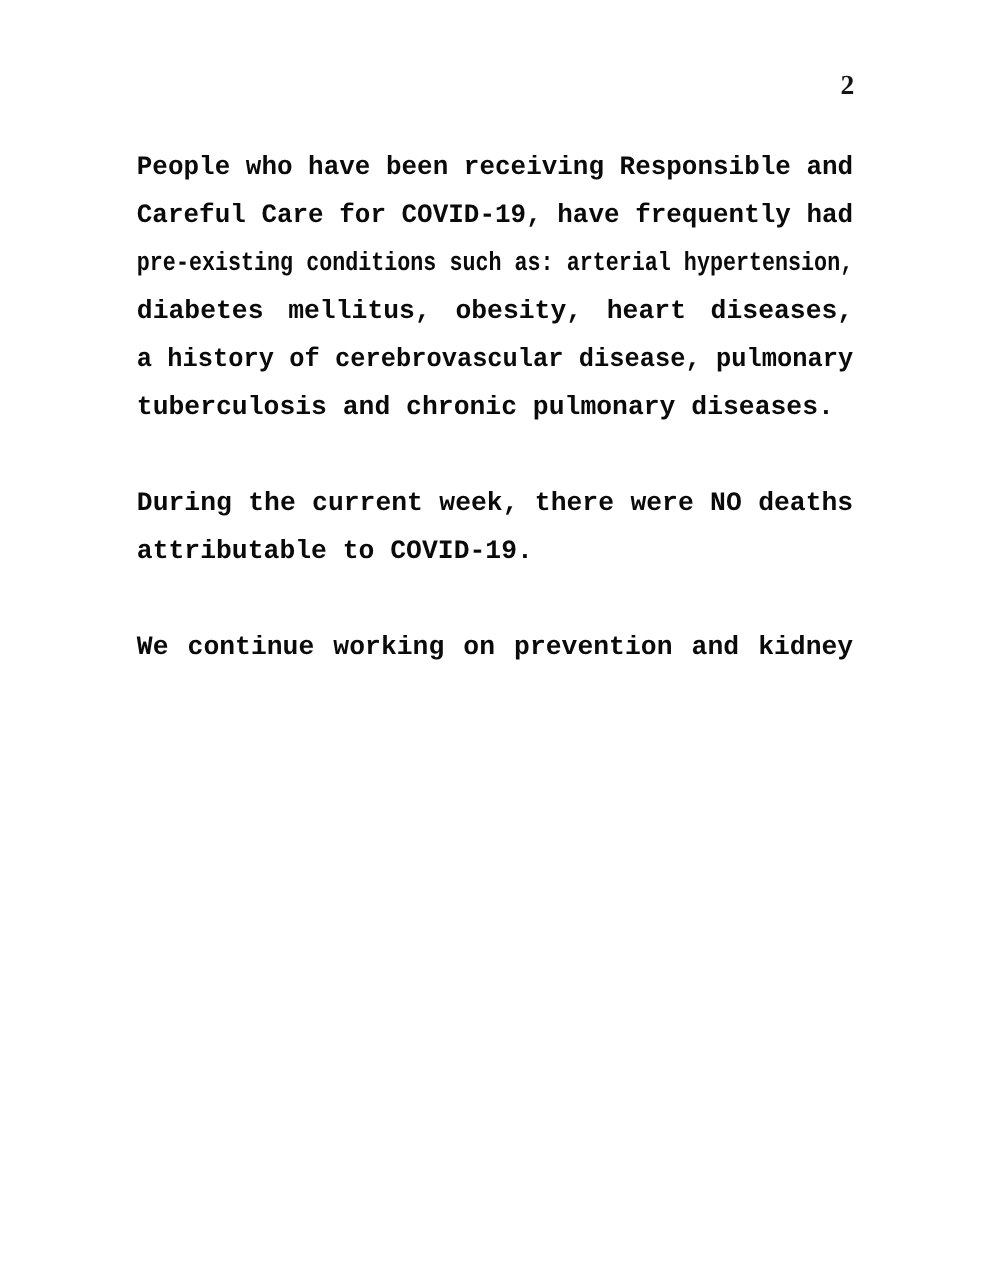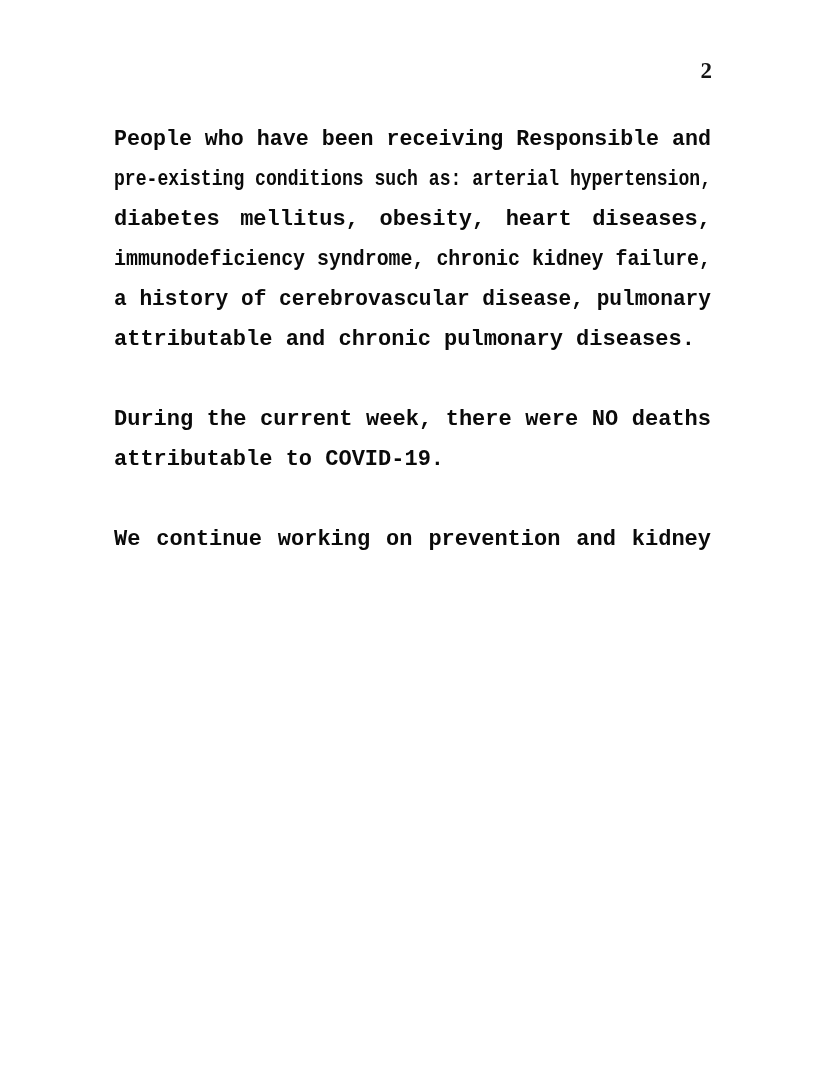--- a/index.html
+++ b/index.html
@@ -55,33 +55,33 @@
 
   <div class="page-number">2</div>
 
   <div class="content">
 
     <div class="paragraph">
       <div class="line">
         <span style="transform-origin: 0px 50%; transform: scaleX(0.983019);">People who have been receiving Responsible and</span>
       </div>
       <div class="line">
+        <span style="transform-origin: 0px 50%; transform: scaleX(0.983019);">Careful Care for COVID-19, have frequently had</span>
+      </div>
+      <div class="line">
         <span style="transform-origin: 0px 50%; transform: scaleX(0.822172);">pre-existing conditions such as: arterial hypertension,</span>
       </div>
       <div class="line">
         <span style="word-spacing: 7.32422px; text-align: right;">diabetes mellitus, obesity, heart diseases,</span>
       </div>
       <div class="line">
-        <span style="transform-origin: 0px 50%; transform: scaleX(0.904396);">immunodeficiency syndrome, chronic kidney failure,</span>
-      </div>
-      <div class="line">
         <span style="transform-origin: 0px 50%; transform: scaleX(0.962103);">a history of cerebrovascular disease, pulmonary</span>
       </div>
       <div class="line">
-        <span>attributable and chronic pulmonary diseases.</span>
+        <span>tuberculosis and chronic pulmonary diseases.</span>
       </div>
     </div>
 
     <div class="paragraph">
       <div class="line">
         <span style="word-spacing: 0.412946px;">During the current week, there were NO deaths</span>
       </div>
       <div class="line">
         <span>attributable to COVID-19.</span>
       </div>

